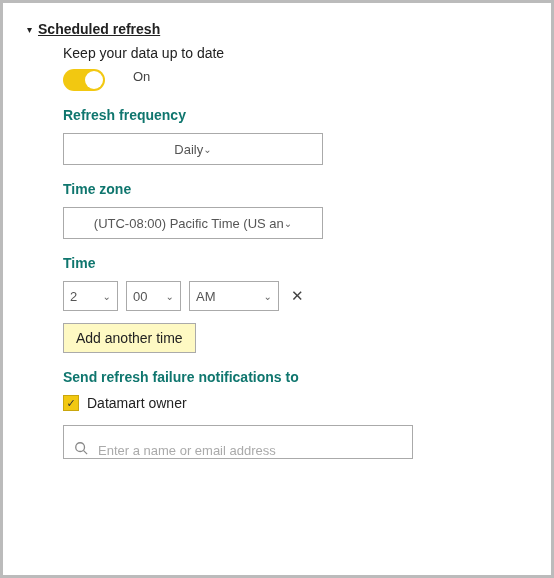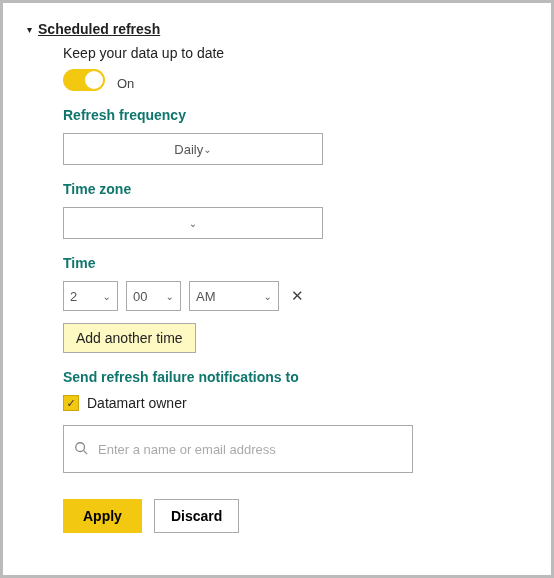--- a/index.html
+++ b/index.html
@@ -42,22 +42,22 @@
       margin-bottom: 10px;
       color: #0f766e;
     }
     .sub-label {
       font-size: 14px;
       margin-bottom: 8px;
       color: #222;
     }
     .toggle-row {
       display: flex;
-      align-items: flex-end;
-      gap: 12px;
+      align-items: flex-start;
+      gap: 28px;
     }
     .toggle {
       width: 42px;
       height: 22px;
       background: #F2C811;
       border-radius: 11px;
       position: relative;
       cursor: pointer;
     }
     .toggle-knob {
@@ -138,24 +138,24 @@
       border: 1px solid #c9a60e;
       display: flex;
       align-items: center;
       justify-content: center;
       font-size: 11px;
       color: #333;
       cursor: pointer;
     }
     .search-box {
       width: 350px;
-      height: 48px;
-      border: 1px solid #aaa;
-      display: flex;
-      align-items: center;
+      height: 34px;
+      border: 1px solid #aaa;
+      display: flex;
+      align-items: flex-end;
       padding: 0 10px;
       gap: 10px;
     }
     .search-icon {
       color: #777;
       font-size: 14px;
     }
     .search-input {
       border: none;
       outline: none;
@@ -207,20 +207,21 @@
   </div>
 
   <div class="field-label">Refresh frequency</div>
   <div class="select">
     <span>Daily</span>
     <span class="chevron">⌄</span>
   </div>
 
   <div class="field-label">Time zone</div>
   <div class="select">
+    <span>(UTC-08:00) Pacific Time (US an</span>
     <span class="chevron">⌄</span>
   </div>
 
   <div class="field-label">Time</div>
   <div class="time-row">
     <div class="select-sm">
       <span>2</span>
       <span class="chevron">⌄</span>
     </div>
     <div class="select-sm">
@@ -243,18 +244,14 @@
   <div class="search-box">
     <span class="search-icon">
       <svg width="14" height="14" viewBox="0 0 16 16">
           <circle cx="7" cy="7" r="5" stroke="#888" stroke-width="1.5" fill="none"></circle>
           <line x1="11" y1="11" x2="15" y2="15" stroke="#888" stroke-width="1.5"></line>
         </svg>
     </span>
     <input class="search-input" placeholder="Enter a name or email address" style="">
   </div>
 
-  <div class="button-row">
-    <button class="btn-apply">Apply</button>
-    <button class="btn-discard">Discard</button>
-  </div>
 
 </div>
 
 </body></html>

